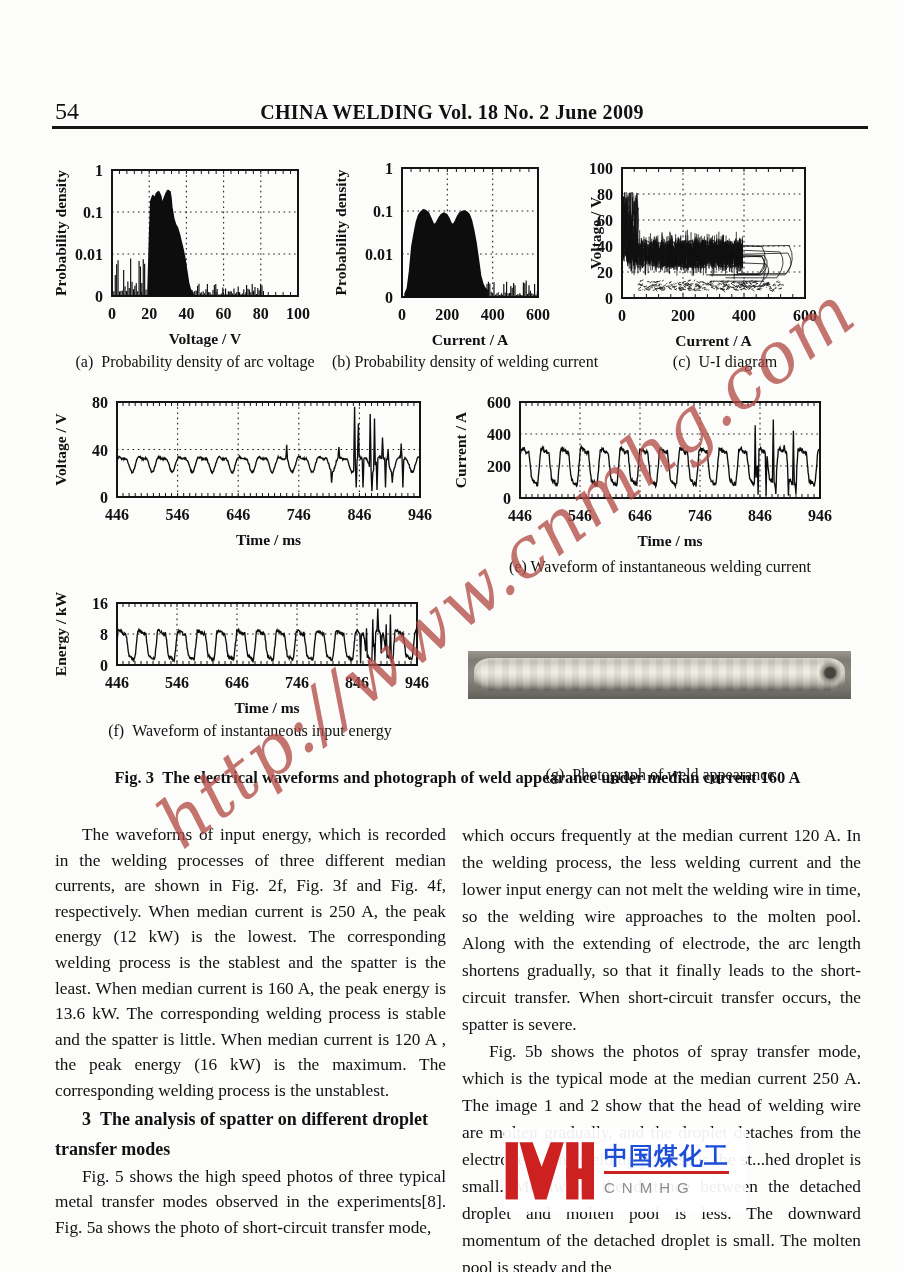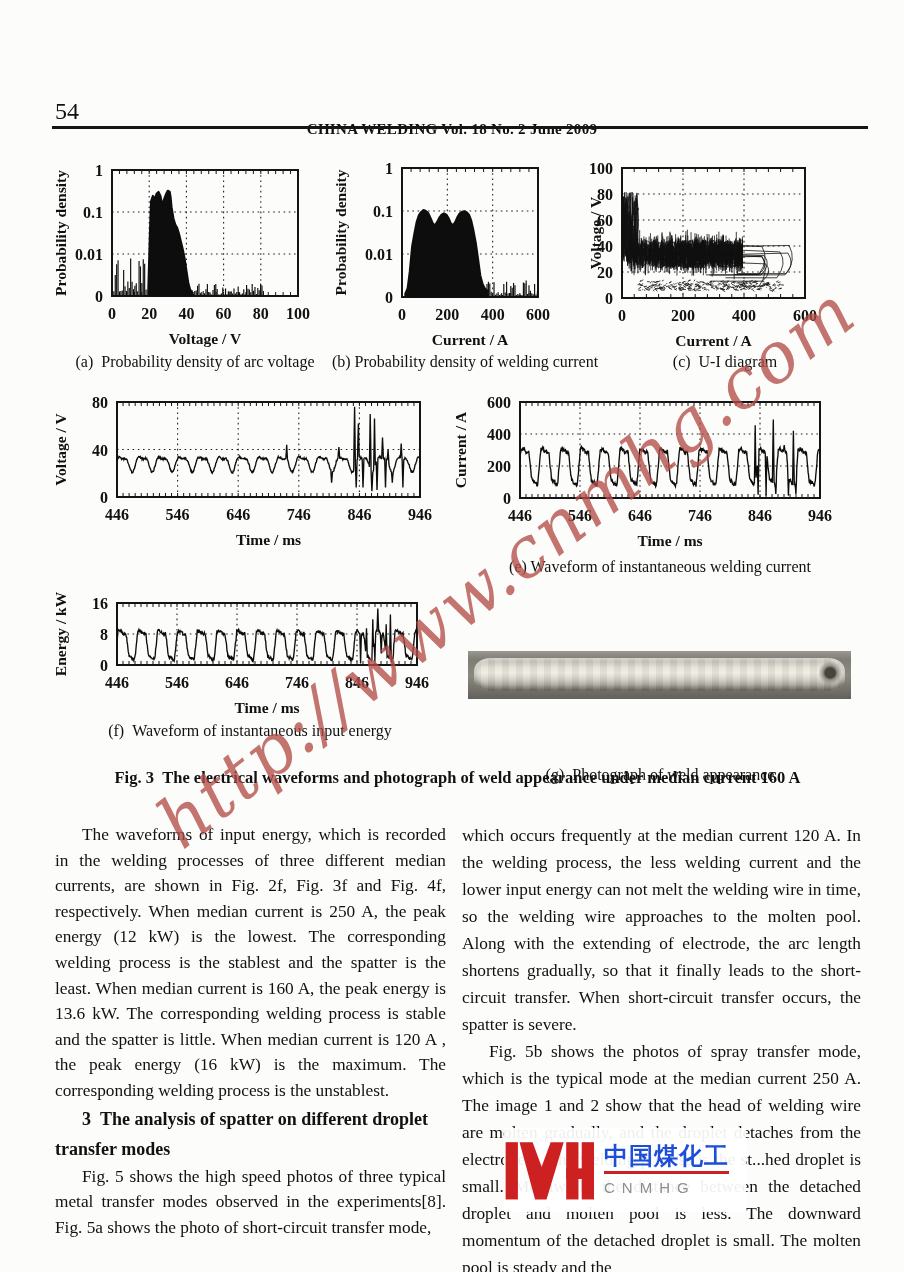--- a/index.html
+++ b/index.html
@@ -1,20 +1,20 @@
 <!DOCTYPE html>
 <html><head>
 <meta charset="utf-8">
 <style>
   html,body{margin:0;padding:0;background:#ddd;}
   .page{position:relative;width:904px;height:1272px;background:#fcfcfa;overflow:hidden;
         font-family:"Liberation Serif",serif;color:#111;}
   
   .page-num{position:absolute;left:55px;top:98px;font-size:24px;font-weight:normal;}
-  .journal{position:absolute;left:0;right:0;top:101px;text-align:center;font-size:15px;font-weight:bold;letter-spacing:.3px;margin-top:20px;}
+  .journal{position:absolute;left:0;right:0;top:101px;text-align:center;font-size:20px;font-weight:bold;letter-spacing:.3px;}
   .rule{position:absolute;left:52px;width:816px;top:126px;height:3px;background:#161616;}
   
   svg.chart{position:absolute;overflow:visible;}
   .frame{fill:none;stroke:#141414;stroke-width:2;}
   .grid{stroke:#222;stroke-width:1.1;stroke-dasharray:1.6 3.6;fill:none;}
   .tick{font:bold 16px "Liberation Serif",serif;fill:#111;}
   .axl{font:bold 15.5px "Liberation Serif",serif;fill:#111;}
   .ink{stroke:#141414;stroke-width:1;}
   .ink2{stroke:#0d0d0d;stroke-width:1.15;}
   .wline{fill:none;stroke:#0d0d0d;stroke-width:1.35;}

